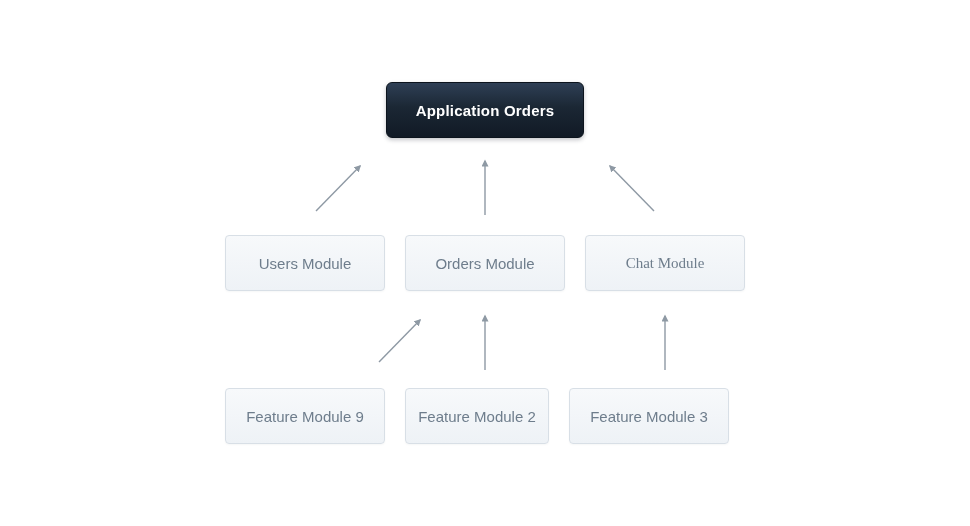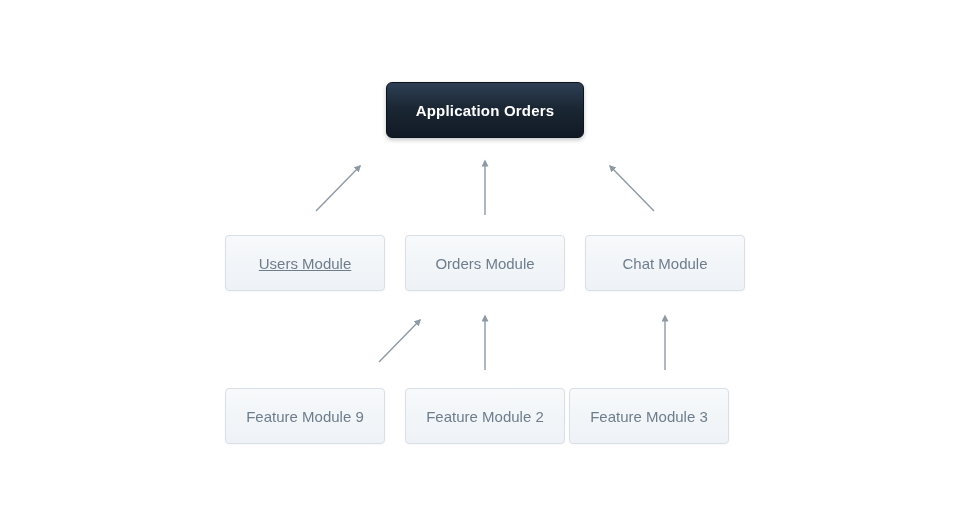--- a/index.html
+++ b/index.html
@@ -78,32 +78,32 @@
         <line x1="654" y1="211" x2="610" y2="166" marker-end="url(#arrowhead)"></line>
         <line x1="379" y1="362" x2="420" y2="320" marker-end="url(#arrowhead)"></line>
         <line x1="485" y1="370" x2="485" y2="316" marker-end="url(#arrowhead)"></line>
         <line x1="665" y1="370" x2="665" y2="316" marker-end="url(#arrowhead)"></line>
       </g>
   </svg>
   <div id="nodes-layer">
       <div class="node dark" style="left: 386px; top: 82px; width: 198px; height: 56px;">
         <span>Application Orders</span>
       </div>
-      <div class="node light" style="left: 225px; top: 235px; width: 160px; height: 56px; text-decoration: underline;">
+      <div class="node light" style="left: 225px; top: 235px; width: 160px; height: 56px;">
         <span>Users Module</span>
       </div>
       <div class="node light" style="left: 405px; top: 235px; width: 160px; height: 56px;">
         <span>Orders Module</span>
       </div>
-      <div class="node light" style="left: 585px; top: 235px; width: 160px; height: 56px;">
+      <div class="node light" style="left: 585px; top: 235px; width: 160px; height: 56px; font-family: Liberation Serif, serif;">
         <span>Chat Module</span>
       </div>
       <div class="node light" style="left: 225px; top: 388px; width: 160px; height: 56px;">
         <span>Feature Module 9</span>
       </div>
-      <div class="node light" style="left: 405px; top: 388px; width: 160px; height: 56px;">
+      <div class="node light" style="left: 405px; top: 388px; width: 144px; height: 56px;">
         <span>Feature Module 2</span>
       </div>
       <div class="node light" style="left: 569px; top: 388px; width: 160px; height: 56px;">
         <span>Feature Module 3</span>
       </div>
     </div>
 </div>
 
 </body></html>

